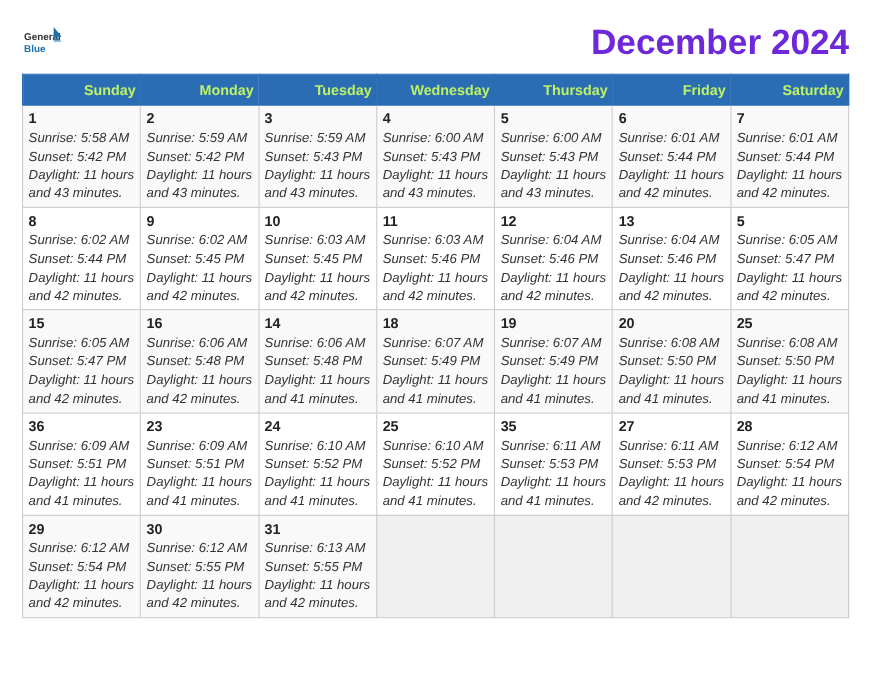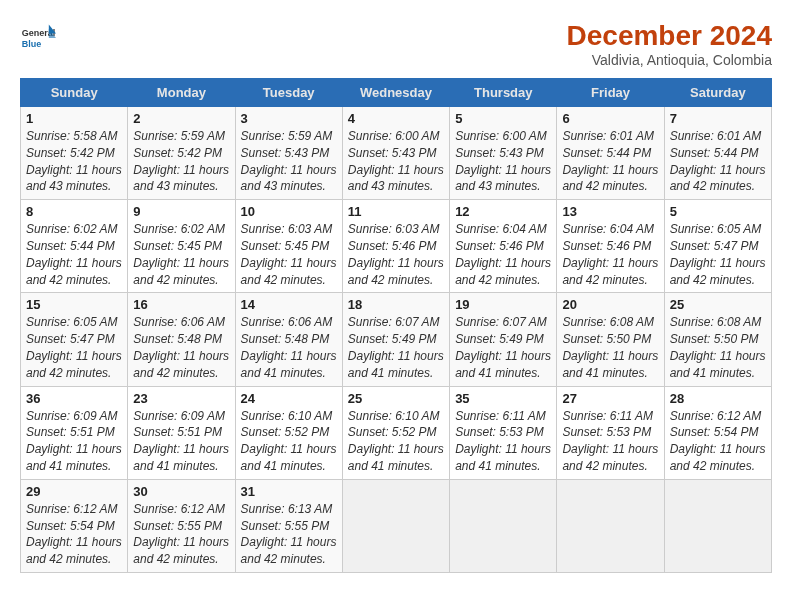--- a/index.html
+++ b/index.html
@@ -22,38 +22,38 @@
       gap: 4px;
     }
     .logo-icon {
       width: 36px;
       height: 36px;
     }
     .title-area {
       text-align: right;
     }
     .month-year {
-      font-size: 28px;
+      font-size: 32px;
       font-weight: bold;
-      color: #c2410c;
+      color: #6d28d9;
     }
     .location {
       font-size: 14px;
       color: #555;
     }
     table {
       width: 100%;
       border-collapse: collapse;
       font-size: 11px;
     }
     thead tr th {
       background-color: #2a6db5;
-      color: #e5e5e5;
+      color: #bef264;
       padding: 6px 4px;
-      text-align: center;
+      text-align: right;
       font-size: 13px;
       font-weight: bold;
       border: 1px solid #2a6db5;
     }
     tbody tr td {
       vertical-align: top;
       padding: 4px 5px;
       border: 1px solid #ccc;
       min-height: 70px;
       width: 14.28%;
@@ -86,21 +86,20 @@
   <div class="logo">
     <svg class="logo-icon" viewBox="0 0 40 40">
       <text x="2" y="18" font-size="10" font-weight="bold" fill="#333">General</text>
       <text x="2" y="30" font-size="10" font-weight="bold" fill="#1a6faf">Blue</text>
       <polygon points="32,5 40,15 32,15" fill="#1a6faf"></polygon>
       <polygon points="32,10 40,20 32,20" fill="#1a6faf" opacity="0.6"></polygon>
     </svg>
   </div>
   <div class="title-area">
     <div class="month-year">December 2024</div>
-    <div class="location">Valdivia, Antioquia, Colombia</div>
   </div>
 </div>
 
 <table>
   <thead>
     <tr>
       <th>Sunday</th>
       <th>Monday</th>
       <th>Tuesday</th>
       <th>Wednesday</th>

